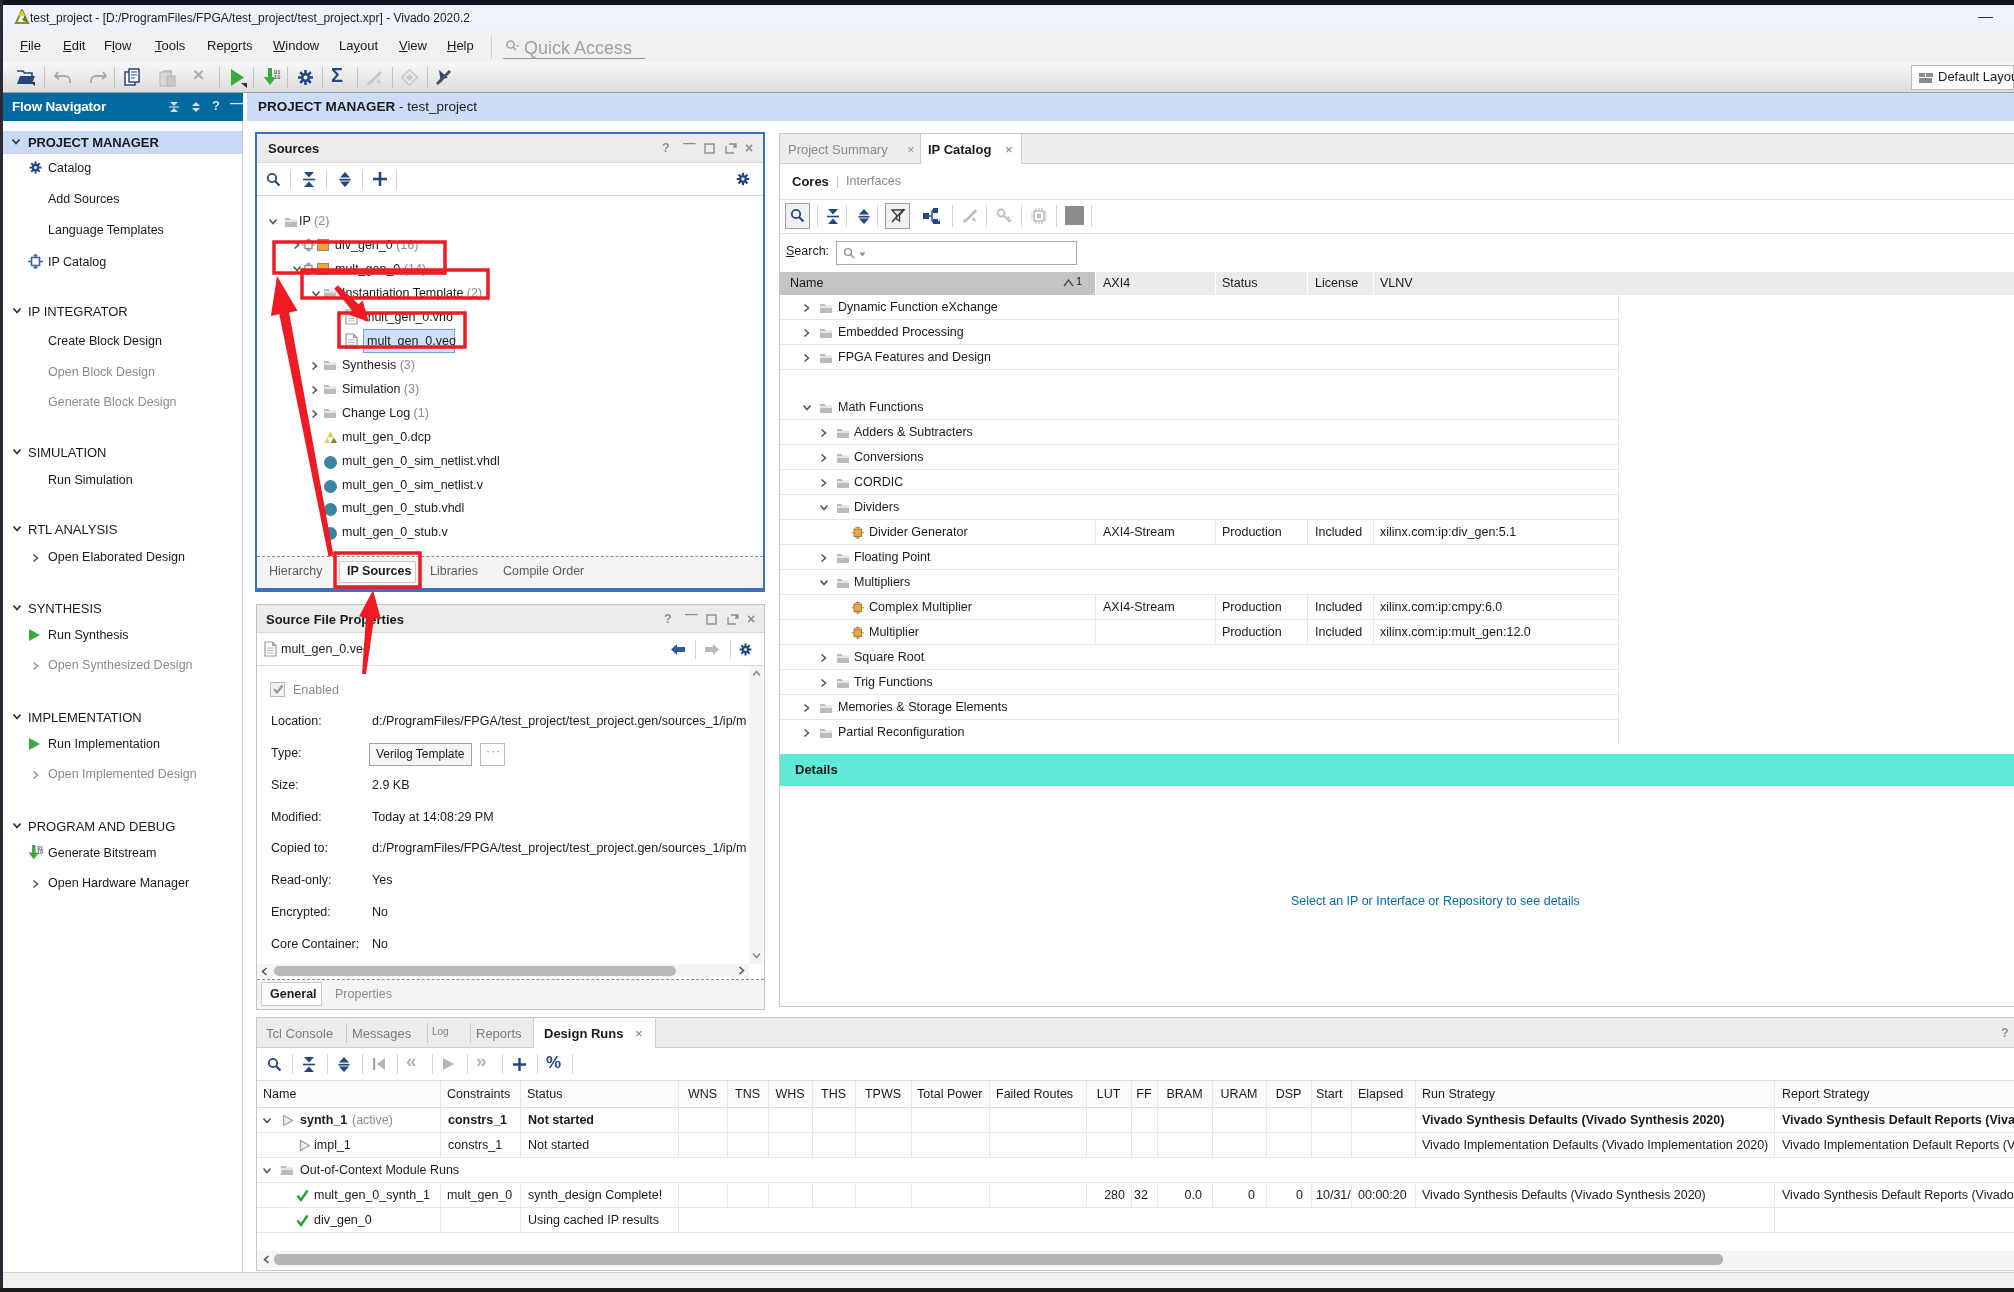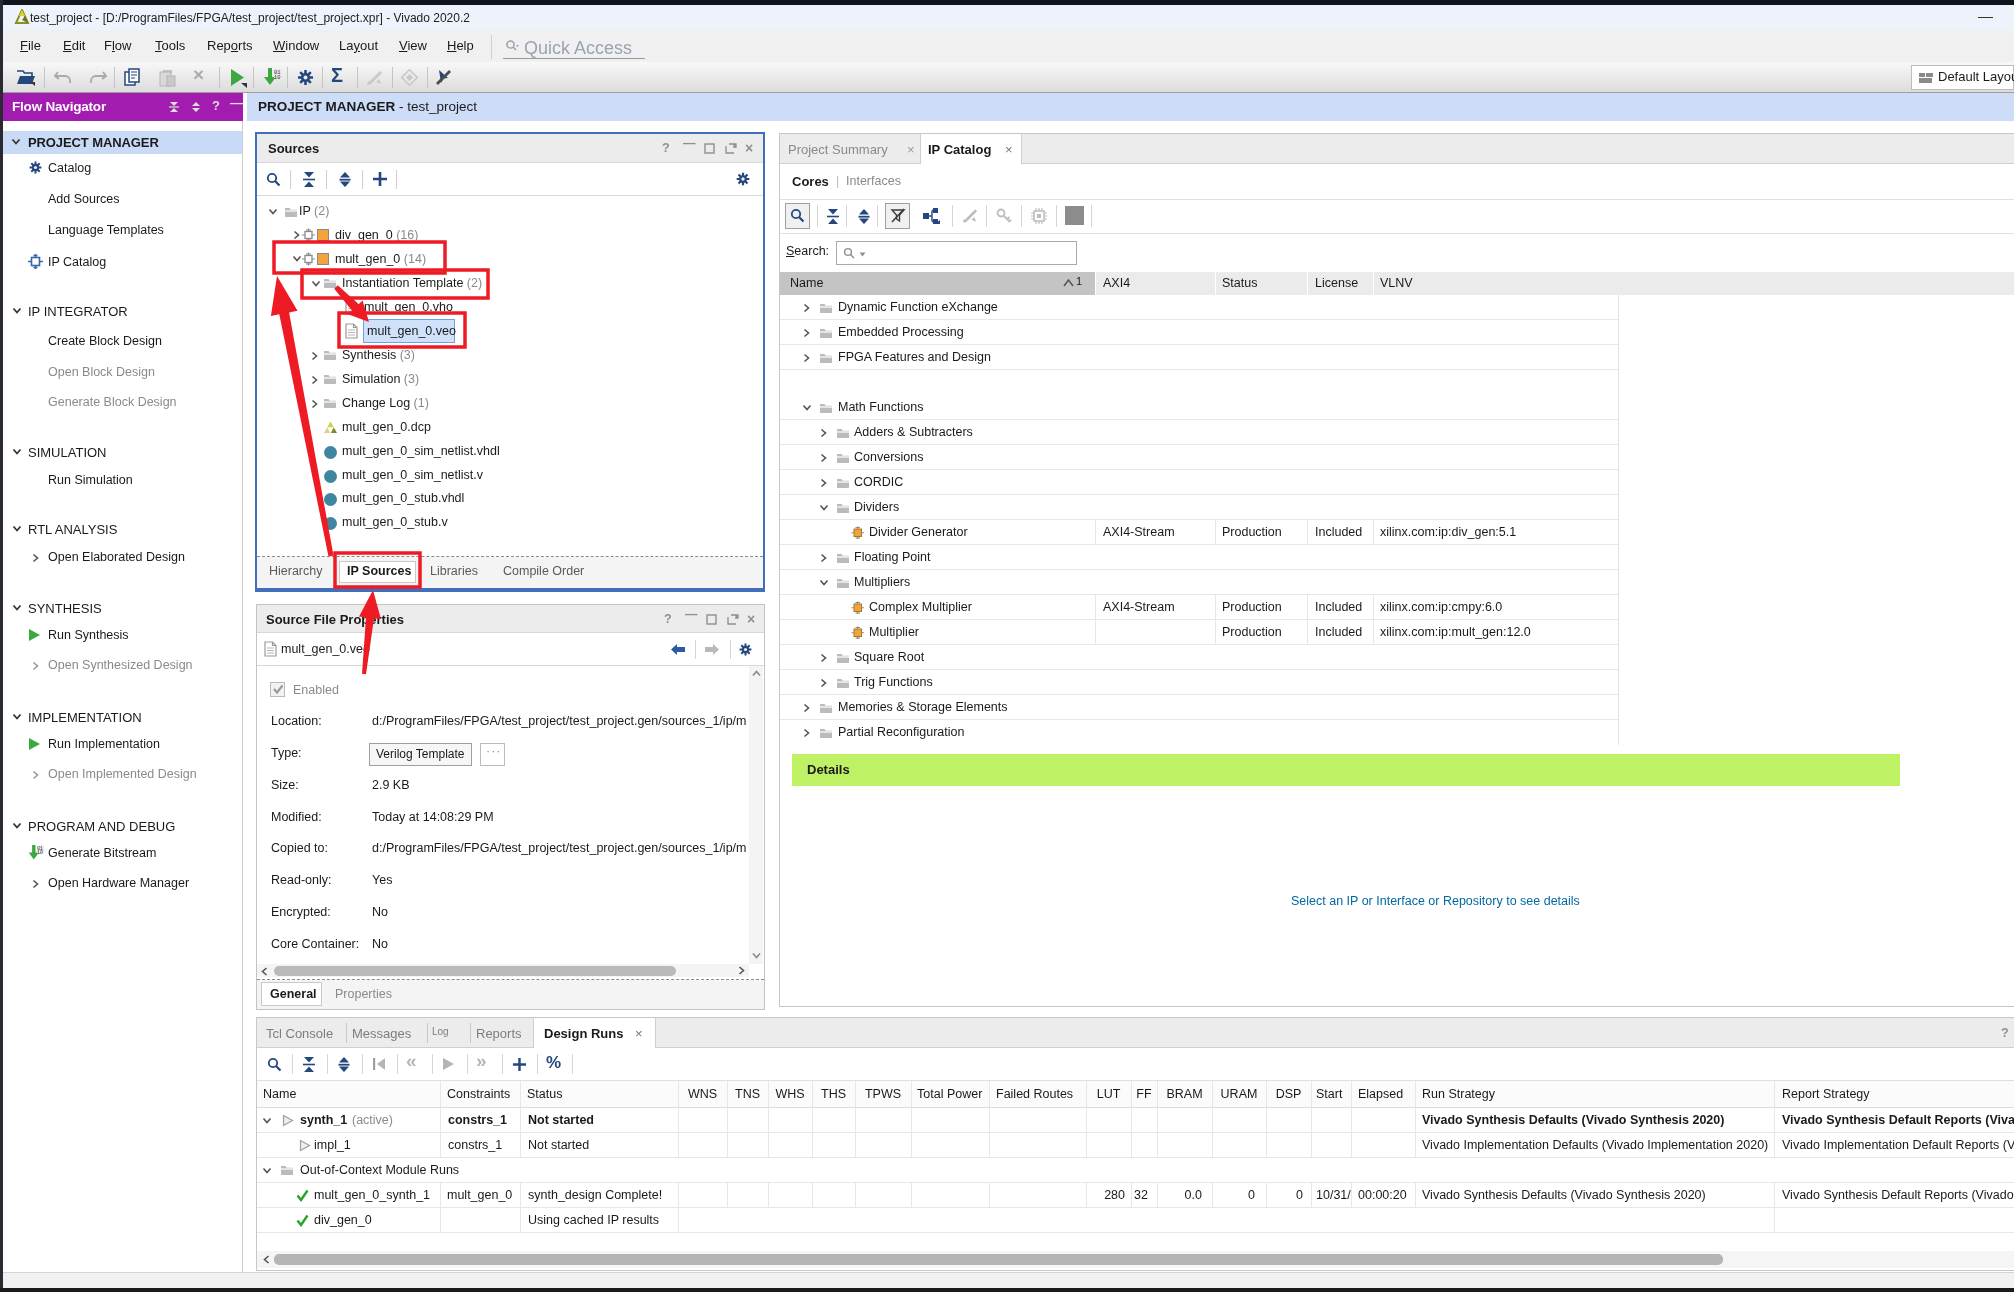--- a/index.html
+++ b/index.html
@@ -140,21 +140,21 @@
   <div class="a" style="left:427px;top:5px;width:1px;height:21px;background:#c4c4c4"></div>
   <div class="a" style="left:1911px;top:3px;width:103px;height:25px;background:#fff;border:1px solid #bdbdbd"></div>
   <svg class="a" style="left:1919px;top:11px" width="14" height="10" viewBox="0 0 14 10">
       <rect width="6" height="4" fill="#8a8a8a"></rect>
       <rect x="7" width="7" height="4" fill="#8a8a8a"></rect>
       <rect y="5" width="13" height="5" fill="#8a8a8a"></rect>
     </svg>
   <span class="a" style="left:1938px;top:7px;font-size:13px;white-space:nowrap">Default Layout</span>
 </div>
 
-<div class="a" style="left:3px;top:93px;width:240px;height:28px;background:#a21caf">
+<div class="a" style="left:3px;top:93px;width:240px;height:28px;background:#0369a1">
   <span class="a b" style="left:9px;top:6px;color:#fff;font-size:13.5px;letter-spacing:-0.2px">Flow Navigator</span>
   <svg class="a" style="left:165px;top:8px" width="12" height="12" viewBox="0 0 12 12">
       <path d="M2 1 h8 l-4 4 z M2 11 h8 l-4 -4 z" fill="#ddd"></path>
       <rect x="1" y="5.4" width="10" height="1.2" fill="#ddd"></rect>
     </svg>
   <svg class="a" style="left:187px;top:8px" width="12" height="12" viewBox="0 0 12 12">
       <path d="M2 5 h8 l-4 -4 z M2 7 h8 l-4 4 z" fill="#ddd"></path>
     </svg>
   <span class="a" style="left:209px;top:5px;color:#ddd;font-weight:bold;font-size:13px">?</span>
   <span class="a" style="left:227px;top:2px;color:#ddd;font-weight:bold;font-size:13px">—</span>
@@ -278,21 +278,21 @@
       </svg>
     <div class="a" style="left:139px;top:7px;width:1px;height:19px;background:#cfcfcf"></div>
     <svg class="a" style="left:478px;top:8px" width="16" height="16" viewBox="0 0 19 19">
         <g stroke="#24477e" stroke-width="2.6">
           <path d="M9.5 2 v15 M2 9.5 h15 M4.2 4.2 l10.6 10.6 M14.8 4.2 L4.2 14.8"></path>
         </g>
         <circle cx="9.5" cy="9.5" r="4.6" fill="#24477e"></circle>
         <circle cx="9.5" cy="9.5" r="2" fill="#eee"></circle>
       </svg>
   </div>
-  <div class="a" id="srctree" style="left:0;top:62px;width:478px;height:360px;overflow:hidden">
+  <div class="a" id="srctree" style="left:0;top:72px;width:478px;height:360px;overflow:hidden">
     <svg class="a" style="left:11px;top:12px" width="10" height="8" viewBox="0 0 10 8">
         <path d="M1.5 1.5 L5 5.5 L8.5 1.5" fill="none" stroke="#555" stroke-width="1.6"></path>
       </svg>
     <svg class="a" style="left:27px;top:10px" width="14" height="12" viewBox="0 0 14 12">
         <path d="M1 2 h4.5 l1.2 1.8 H13 V11 H1 Z" fill="#b9bcbf"></path>
         <path d="M1 5 h12" stroke="#fff" stroke-width="1.2"></path>
       </svg>
     <span class="a" style="left:42px;top:8px">IP <span class="g">(2)</span></span>
     <svg class="a" style="left:36px;top:34px" width="8" height="10" viewBox="0 0 8 10">
         <path d="M1.5 1.5 L5.5 5 L1.5 8.5" fill="none" stroke="#555" stroke-width="1.6"></path>
@@ -723,21 +723,21 @@
     <div class="ipr" style="top:425px;border-bottom:none">
         <svg class="cr" style="left:23px">
           <use href="#cvr"></use>
         </svg>
         <svg class="fo" style="left:39px">
           <use href="#fol"></use>
         </svg>
         <span class="t" style="left:58px">Partial Reconfiguration</span>
       </div>
   </div>
-  <div class="a" style="left:12px;top:620px;width:1108px;height:32px;background:#bef264">
+  <div class="a" style="left:0;top:620px;width:1234px;height:32px;background:#5eead4">
     <span class="a b" style="left:15px;top:8px;font-size:13px">Details</span>
   </div>
   <span class="a" style="left:511px;top:760px;color:#0369a1">Select an IP or Interface or Repository to see details</span>
 </div>
 
 <div class="a" style="left:256px;top:1017px;width:1758px;height:254px;background:#fff;border:1px solid #c7c7c7;border-right:none">
   <div class="a" style="left:0;top:0;width:1757px;height:30px;background:#ececec;border-bottom:1px solid #cfcfcf"></div>
   <span class="a" style="left:9px;top:8px;color:#7d7d7d;font-size:13px">Tcl Console</span>
   <div class="a" style="left:89px;top:5px;width:1px;height:20px;background:#c9c9c9"></div>
   <span class="a" style="left:95px;top:8px;color:#7d7d7d;font-size:13px">Messages</span>

